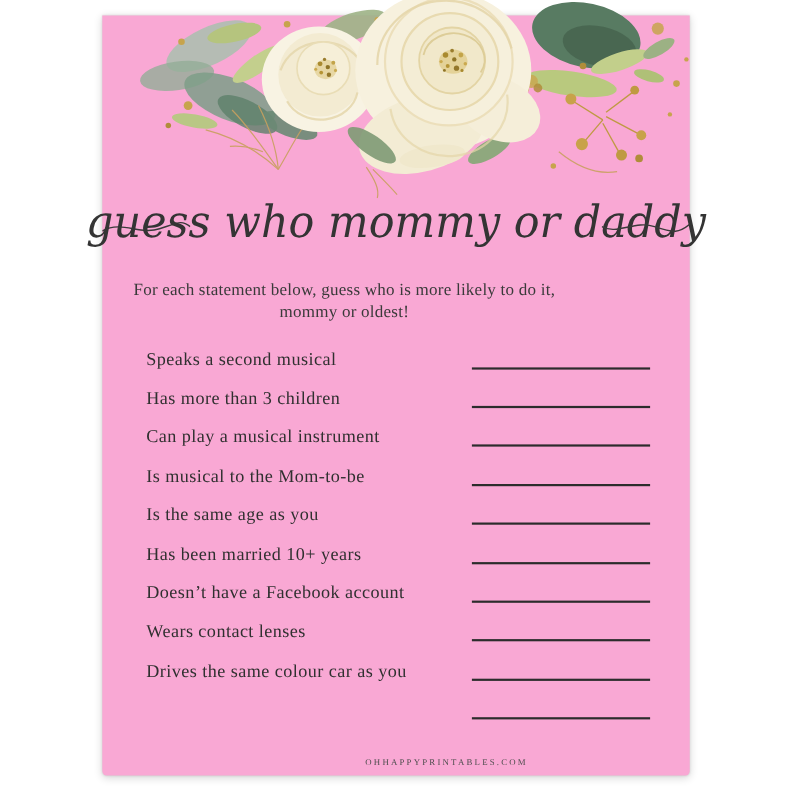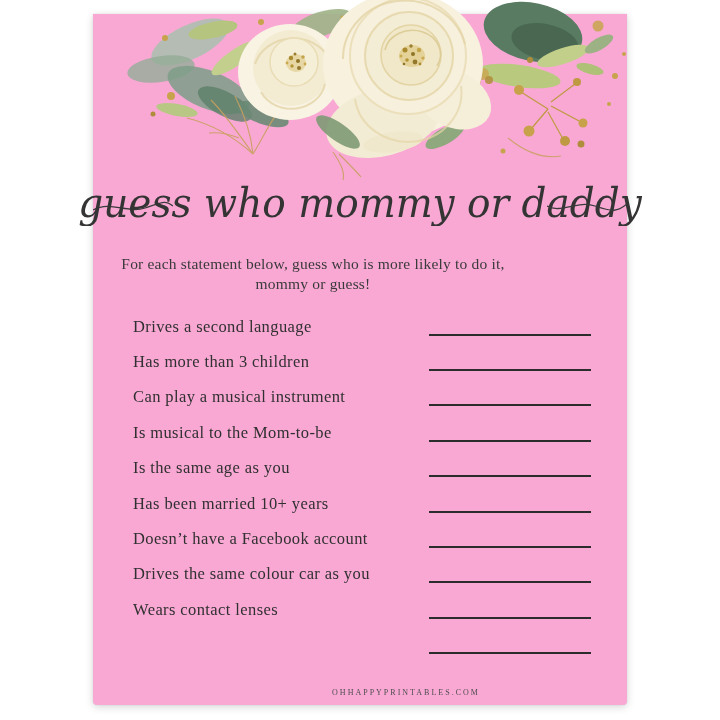--- a/index.html
+++ b/index.html
@@ -170,26 +170,26 @@
         <path d="M0,14 C 18,4 34,18 52,12 S 72,4 80,10" stroke="#3a3a3a" stroke-width="1.3" fill="none"></path>
       </svg>
       <div class="title-text">guess who mommy or daddy</div>
       <svg class="swash right" width="80" height="24">
         <path d="M0,10 C 14,18 30,4 48,10 S 70,16 80,8" stroke="#3a3a3a" stroke-width="1.3" fill="none"></path>
       </svg>
     </div>
 
     <div class="instructions">
       <div>For each statement below, guess who is more likely to do it,</div>
-      <div>mommy or guess!</div>
+      <div>mommy or oldest!</div>
     </div>
 
     <div class="rows">
       <div class="row">
-        <span class="label">Drives a second language</span>
+        <span class="label">Speaks a second musical</span>
         <span class="blank"></span>
       </div>
       <div class="row">
         <span class="label">Has more than 3 children</span>
         <span class="blank"></span>
       </div>
       <div class="row">
         <span class="label">Can play a musical instrument</span>
         <span class="blank"></span>
       </div>
@@ -203,25 +203,25 @@
       </div>
       <div class="row">
         <span class="label">Has been married 10+ years</span>
         <span class="blank"></span>
       </div>
       <div class="row">
         <span class="label">Doesn’t have a Facebook account</span>
         <span class="blank"></span>
       </div>
       <div class="row">
+        <span class="label">Wears contact lenses</span>
+        <span class="blank"></span>
+      </div>
+      <div class="row">
         <span class="label">Drives the same colour car as you</span>
-        <span class="blank"></span>
-      </div>
-      <div class="row">
-        <span class="label">Wears contact lenses</span>
         <span class="blank"></span>
       </div>
       <div class="row">
         <span class="blank"></span>
       </div>
     </div>
 
     <div class="footer">OHHAPPYPRINTABLES.COM</div>
 
   </div>

